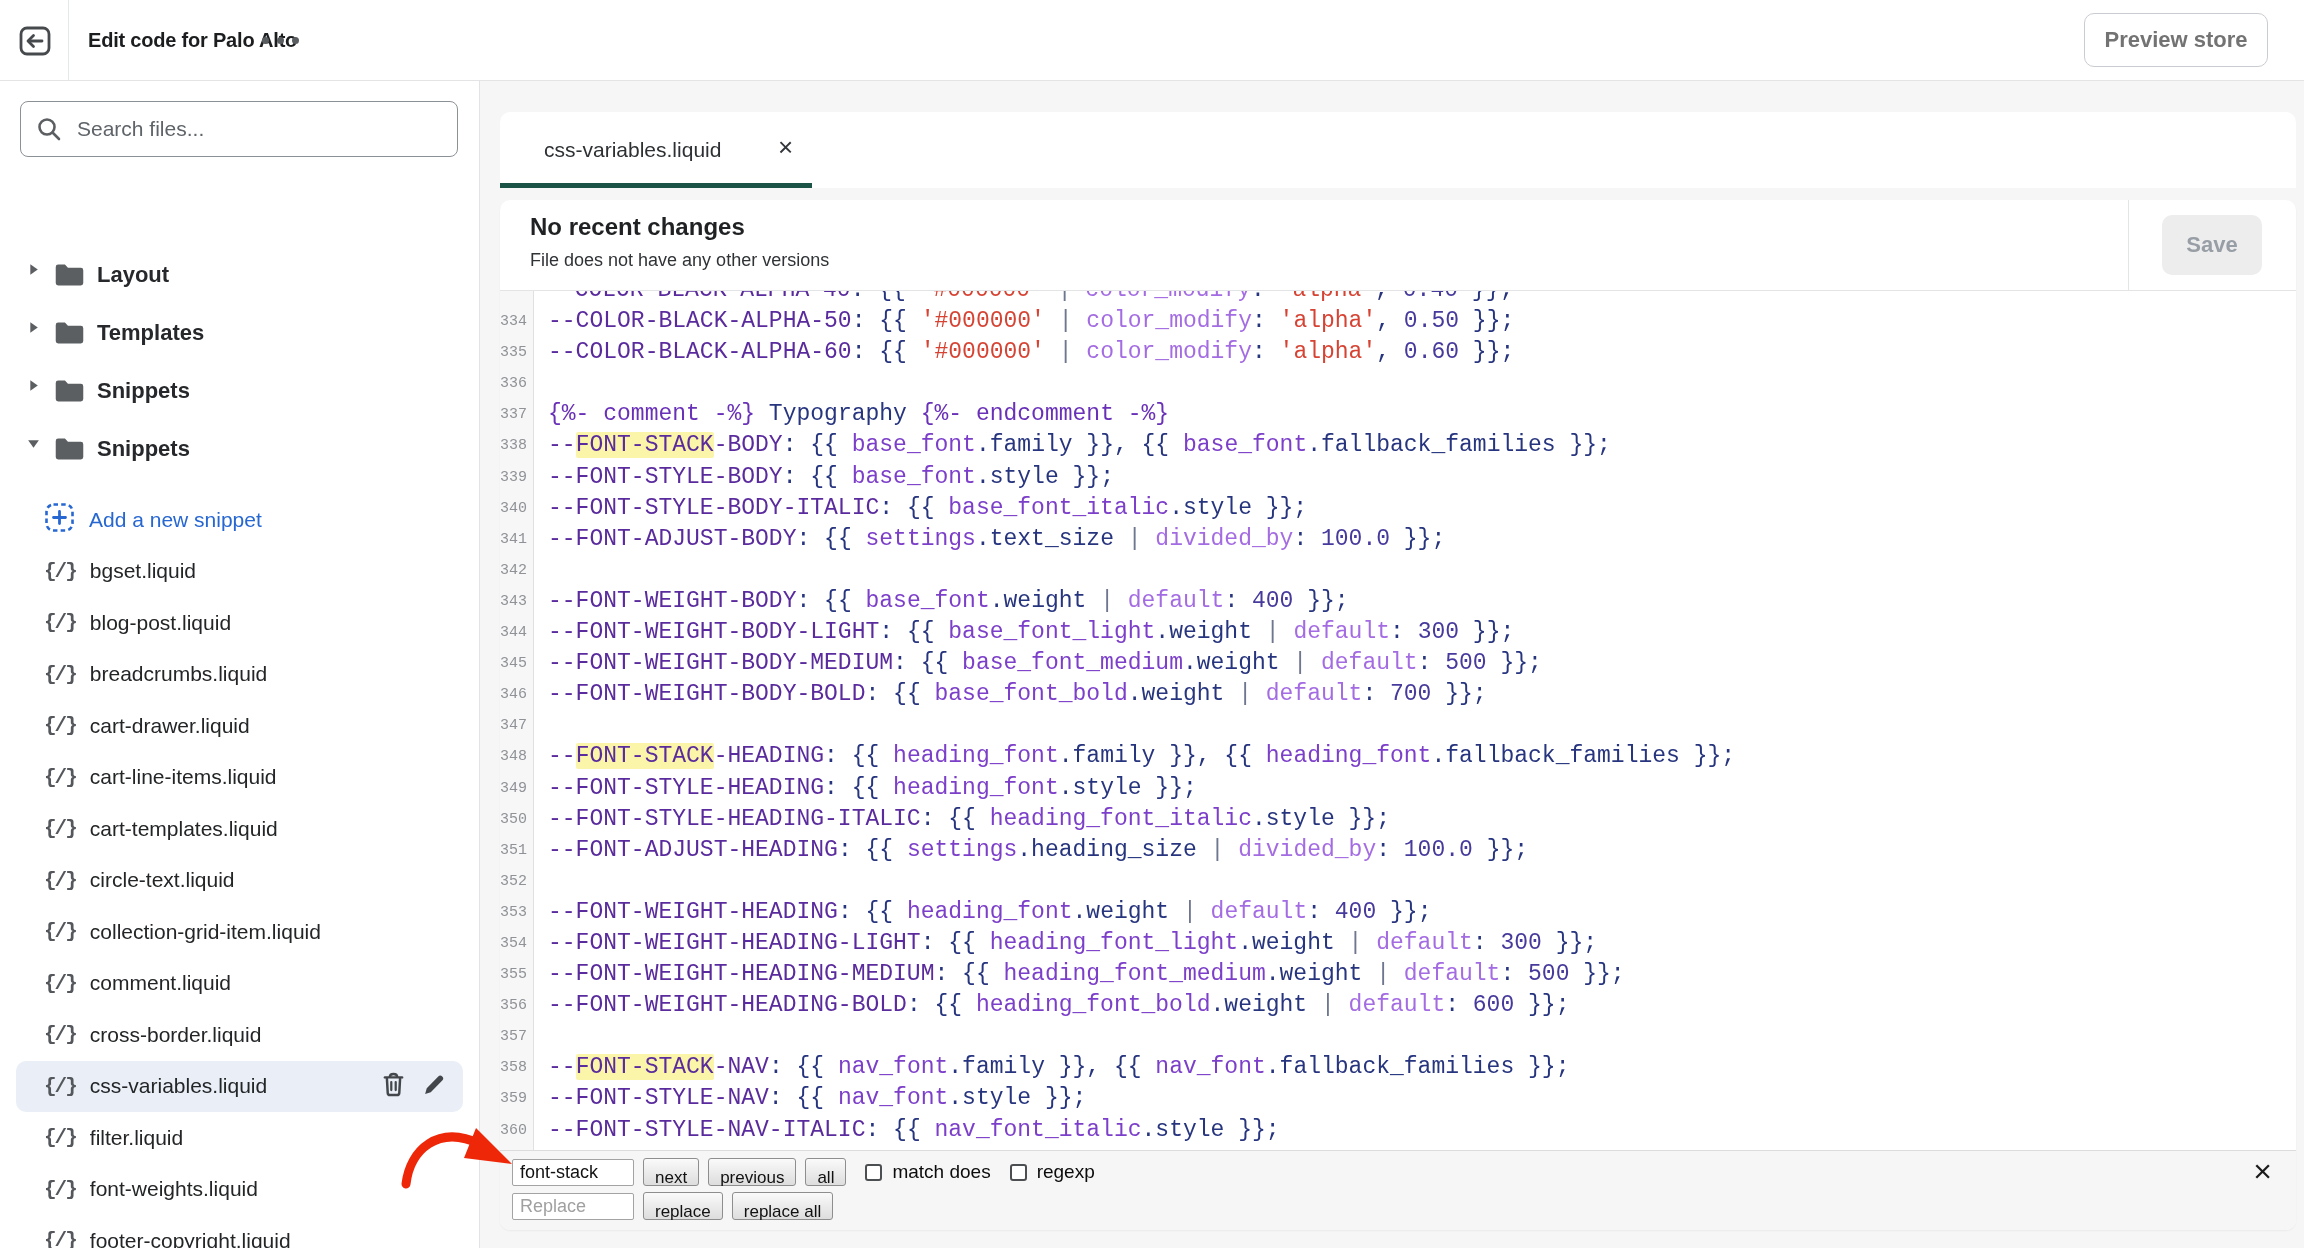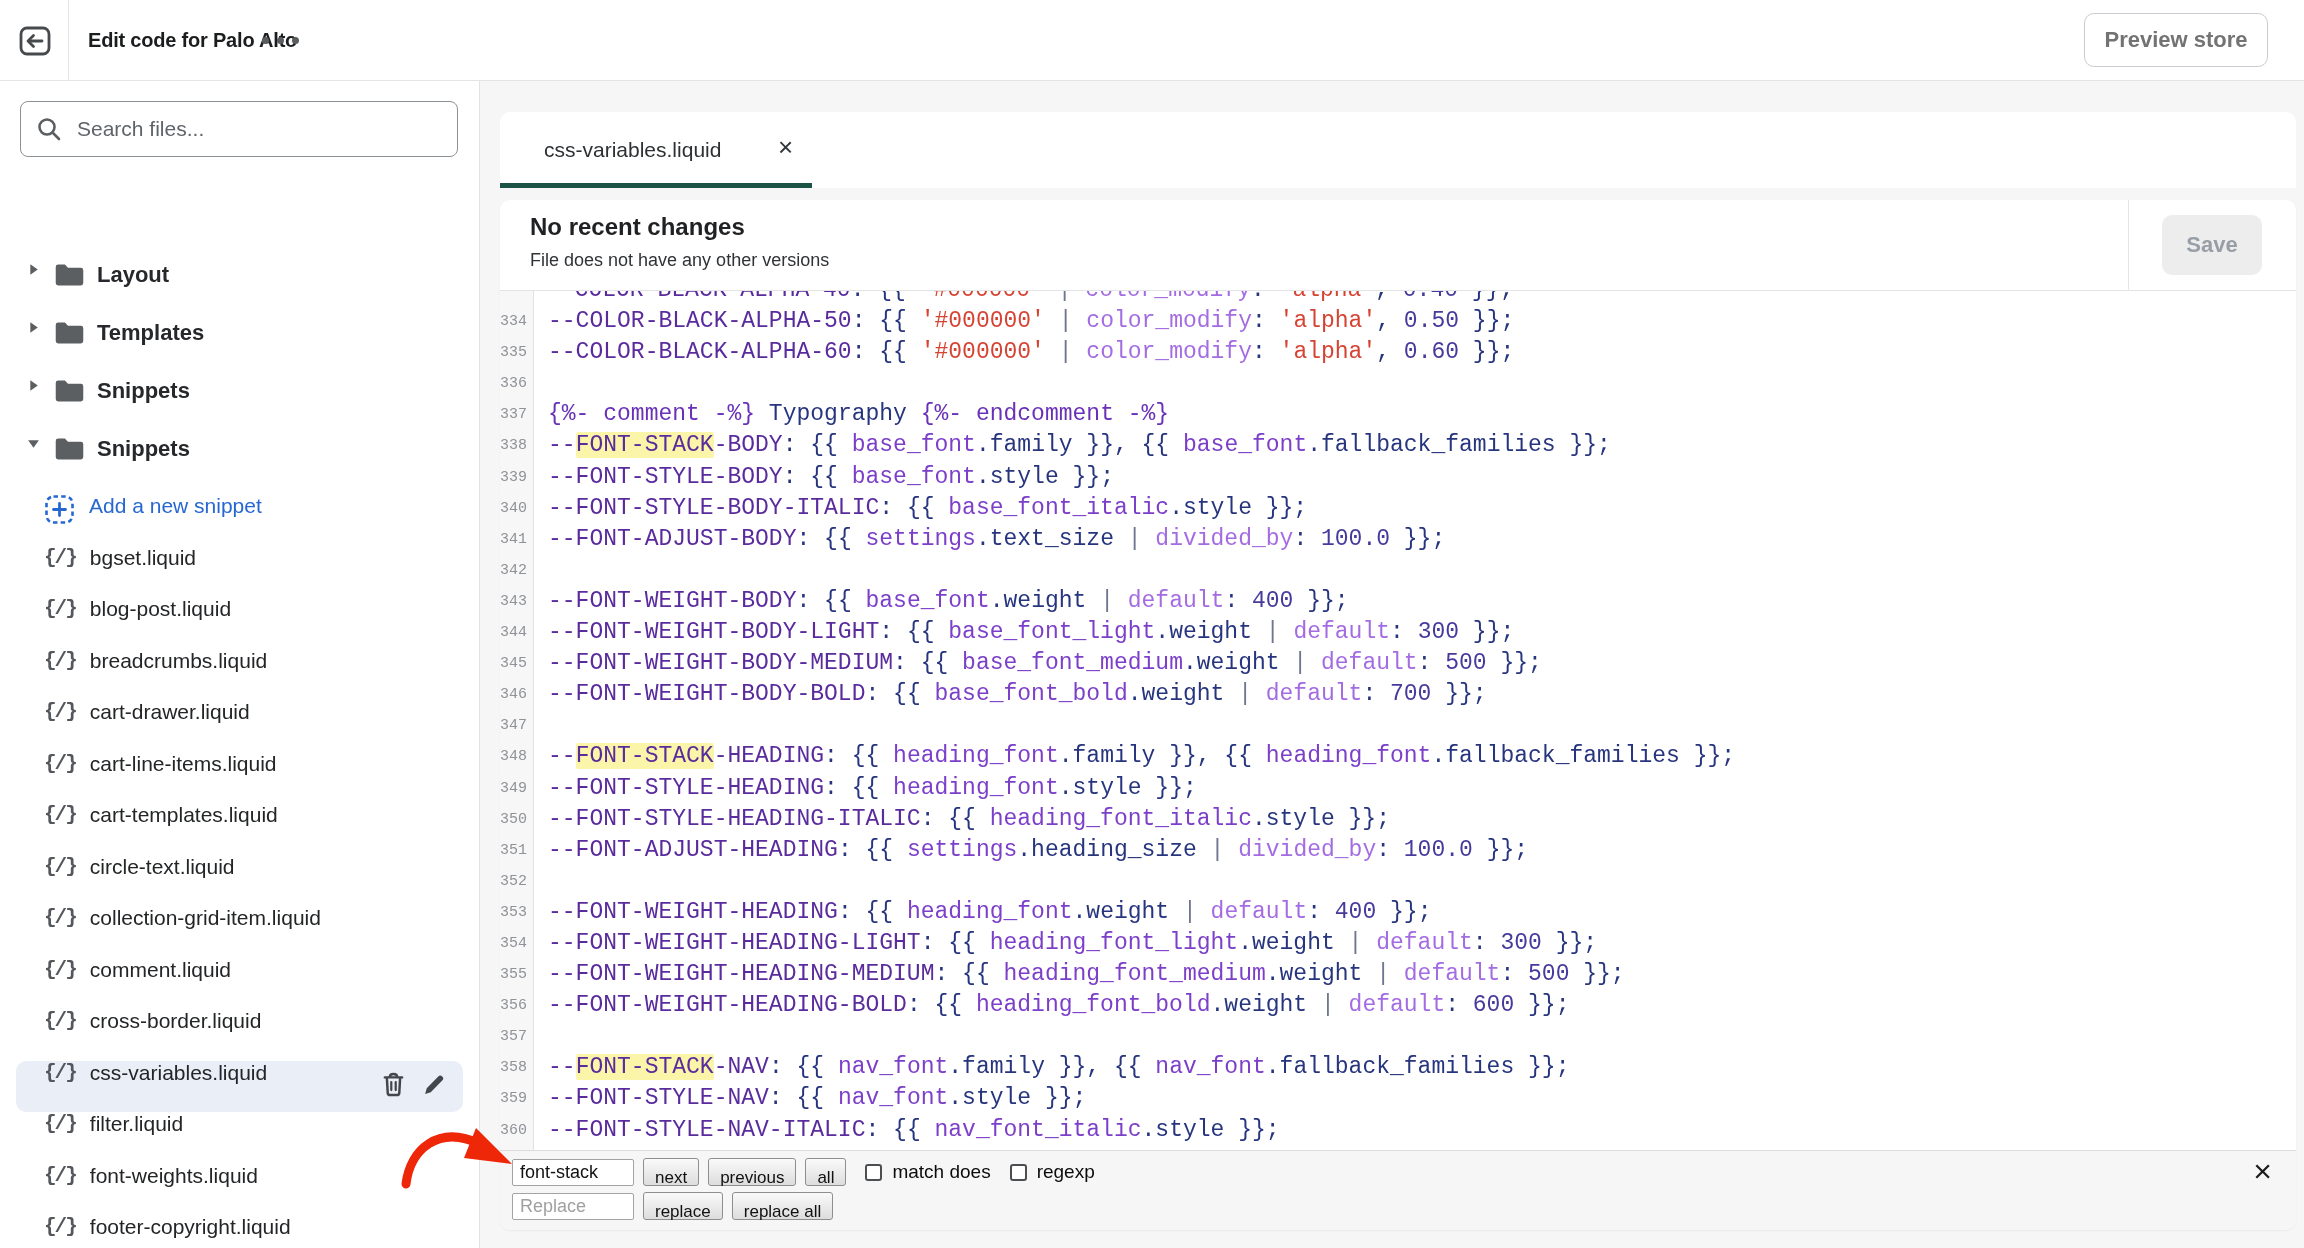--- a/index.html
+++ b/index.html
@@ -25,21 +25,21 @@
            border-right:1px solid #e1e3e5;overflow:hidden;box-sizing:border-box}
   .search-box{position:absolute;left:20px;top:20px;width:438px;height:56px;border:1px solid #8c9196;
               border-radius:8px;background:#fff;box-sizing:border-box}
   .search-box svg{position:absolute;left:15px;top:14px}
   .search-placeholder{position:absolute;left:56px;top:0;height:54px;line-height:54px;
                       font-size:21px;color:#5f6469}
   .tree{position:absolute;left:0;top:181px;width:479px}
   .folder-row{height:58px;display:flex;align-items:flex-start;padding-left:24px;gap:12px;cursor:pointer}
   .caret{width:18px;display:flex;justify-content:center}
   .folder-label{font-size:22px;font-weight:700;color:#26282b}
-  .file-row{height:51.5px;display:flex;align-items:flex-start;padding-left:28px;gap:14px;margin:0 16px;
+  .file-row{height:51.5px;display:flex;align-items:center;padding-left:28px;gap:14px;margin:0 16px;
             border-radius:10px;position:relative;cursor:pointer}
   .file-row.selected{background:#e9eef7}
   .file-icon{font-family:"Liberation Mono",monospace;font-size:21px;font-weight:700;
              color:#54575b;letter-spacing:-2px}
   .file-label{font-size:21px;color:#232527}
   .file-label.link{color:#2767d2}
   .row-actions{position:absolute;right:16px;top:0;height:51.5px;display:flex;gap:16px;align-items:center}
 
   
   .tabstrip{position:absolute;left:500px;top:112px;width:1796px;height:76px;background:#fff;

